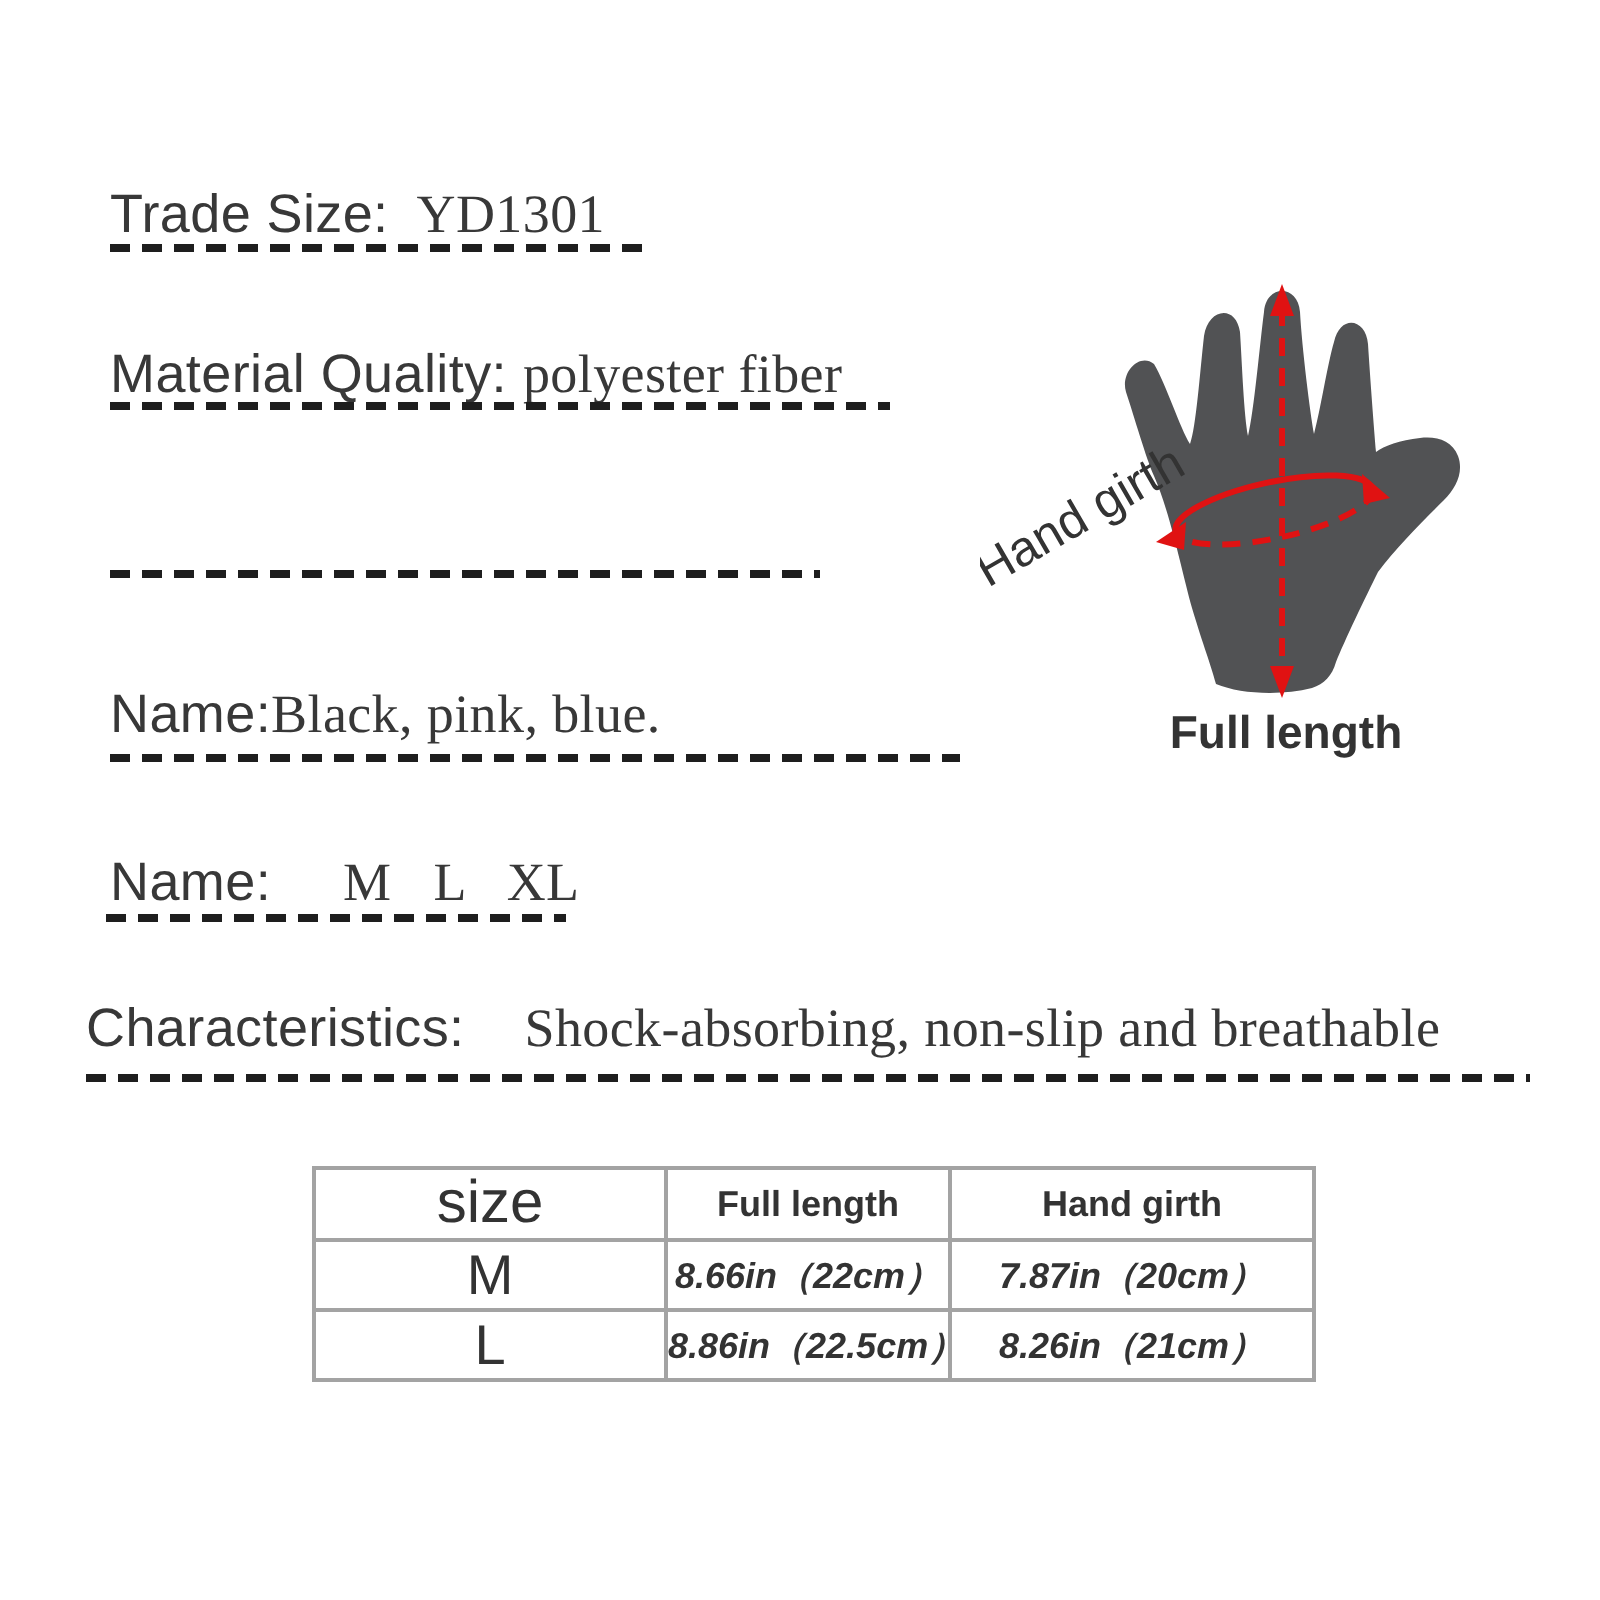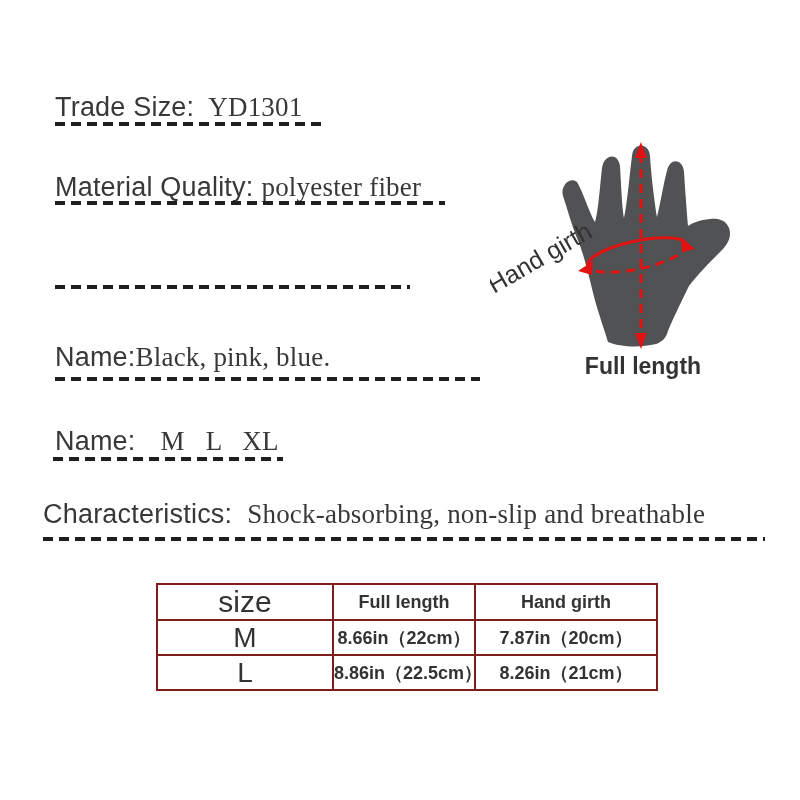--- a/index.html
+++ b/index.html
@@ -25,23 +25,23 @@
   .field .value { display: inline-block; font-family: Liberation Serif, serif; }
   .f1 { left: 55px; top: 94px; }
   .f1 .value { margin-left: 14px; }
   .f2 { left: 55px; top: 174px; }
   .f2 .value { margin-left: 8px; }
   .f3 { left: 55px; top: 256px; }
   .f3 .value { margin-left: 24px; }
   .f4 { left: 55px; top: 344px; }
   .f4 .value { }
   .f5 { left: 55px; top: 428px; }
-  .f5 .value { margin-left: 25px; word-spacing: 14px; }
+  .f5 .value { margin-left: 36px; word-spacing: 14px; }
   .f6 { left: 43px; top: 501px; }
-  .f6 .value { margin-left: 15px; text-align: center; }
+  .f6 .value { margin-left: 30px; text-align: center; }
 
   .dashline {
     position: absolute;
     height: 4px;
     background: repeating-linear-gradient(to right, #1e1e1e 0 10px, transparent 10px 16px);
   }
   .d1 { left: 55px; top: 122px; width: 272px; }
   .d2 { left: 55px; top: 201px; width: 390px; }
   .d3 { left: 55px; top: 285px; width: 355px; }
   .d4 { left: 55px; top: 377px; width: 425px; }
@@ -60,36 +60,36 @@
   
   .size-table {
     position: absolute;
     left: 156px; top: 583px;
     border-collapse: collapse;
     table-layout: fixed;
     width: 500px;
     color: #333333;
   }
   .size-table td {
-    border: 2px solid #7f1d1d;
+    border: 2px solid #a3a3a3;
     text-align: center;
     vertical-align: middle;
     padding: 0;
     white-space: nowrap;
     overflow: hidden;
   }
   .size-table .hdr-row { height: 31px; }
   .size-table .body-row { height: 35px; }
   .col-size { width: 176px; }
   .col-len { width: 142px; }
   .col-girth { width: 182px; }
   .hdr-size { font-size: 30px; }
   .hdr-small { font-size: 18px; font-weight: bold; }
   .cell-size { font-size: 28px; }
-  .cell-data { font-size: 18px; font-weight: bold; }
+  .cell-data { font-size: 18px; font-weight: bold; font-style: italic; }
 </style>
 </head>
 <body>
 
 <div class="stage">
 
   <div class="field f1">
     <span class="label">Trade Size:</span><span class="value">YD1301</span>
   </div>
   <div class="dashline d1"></div>

